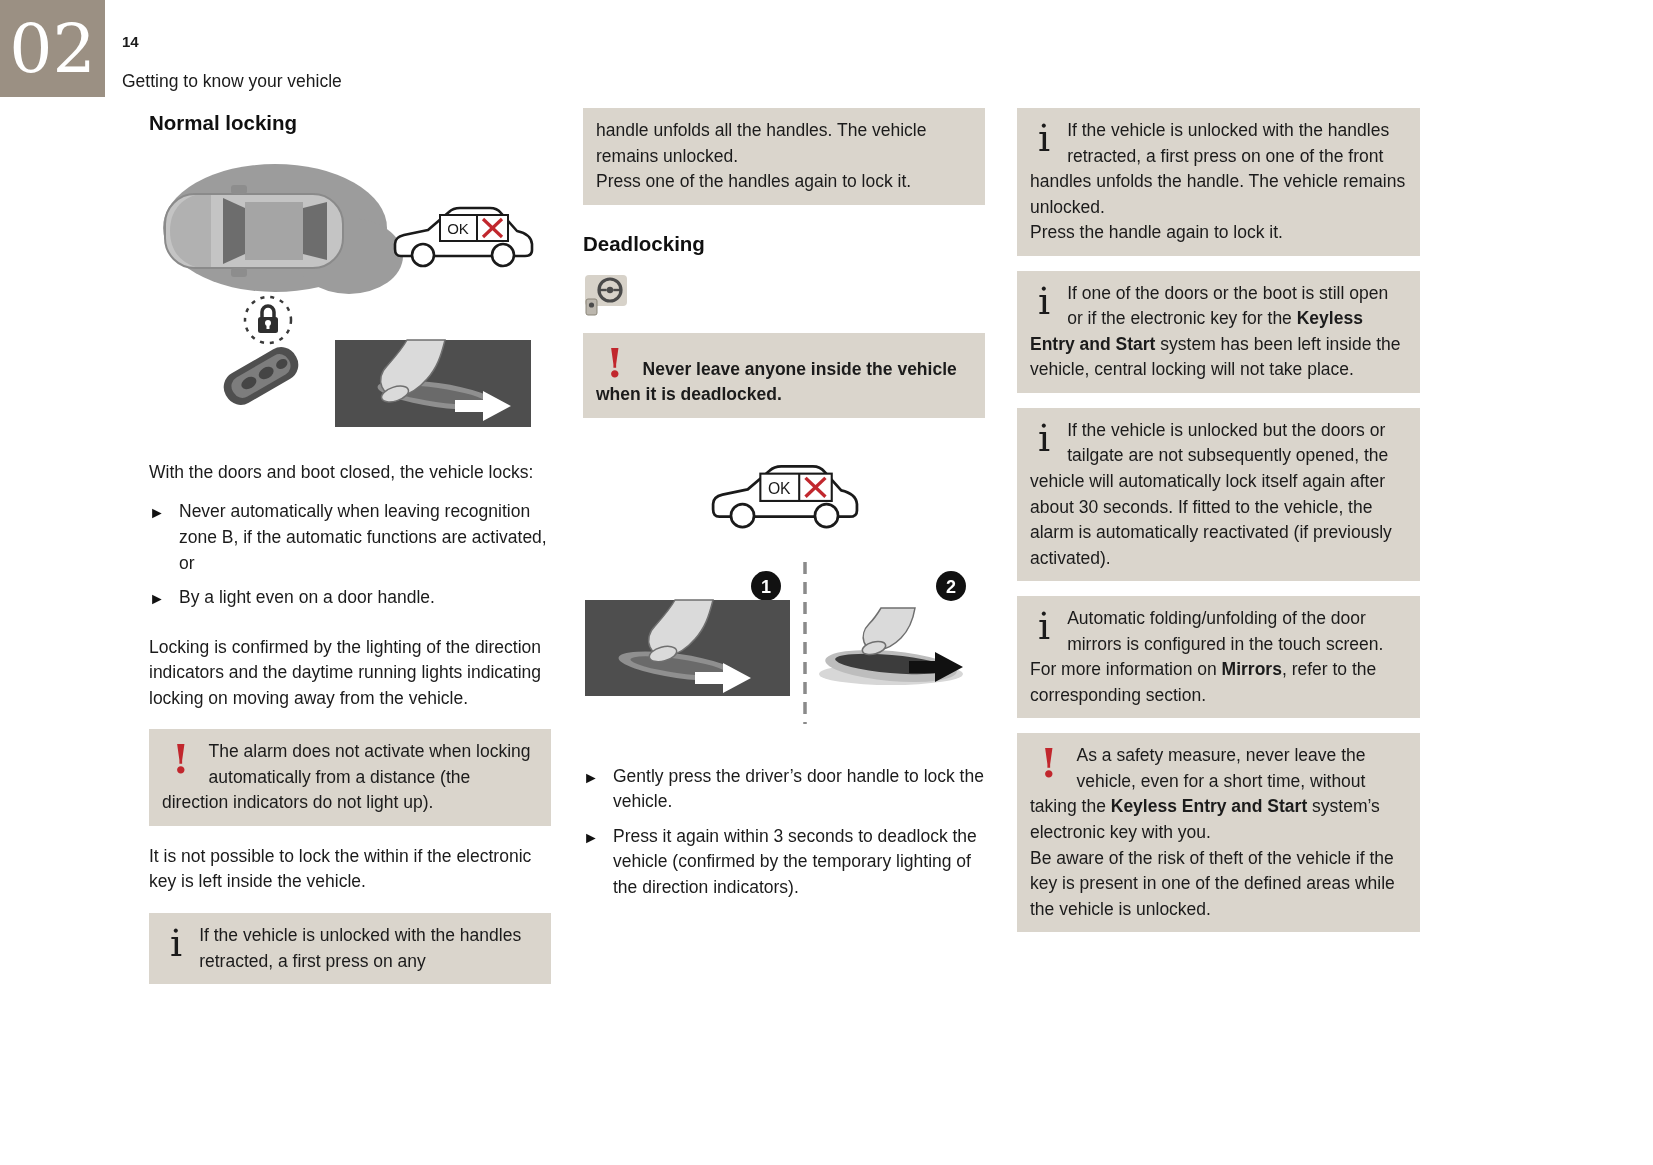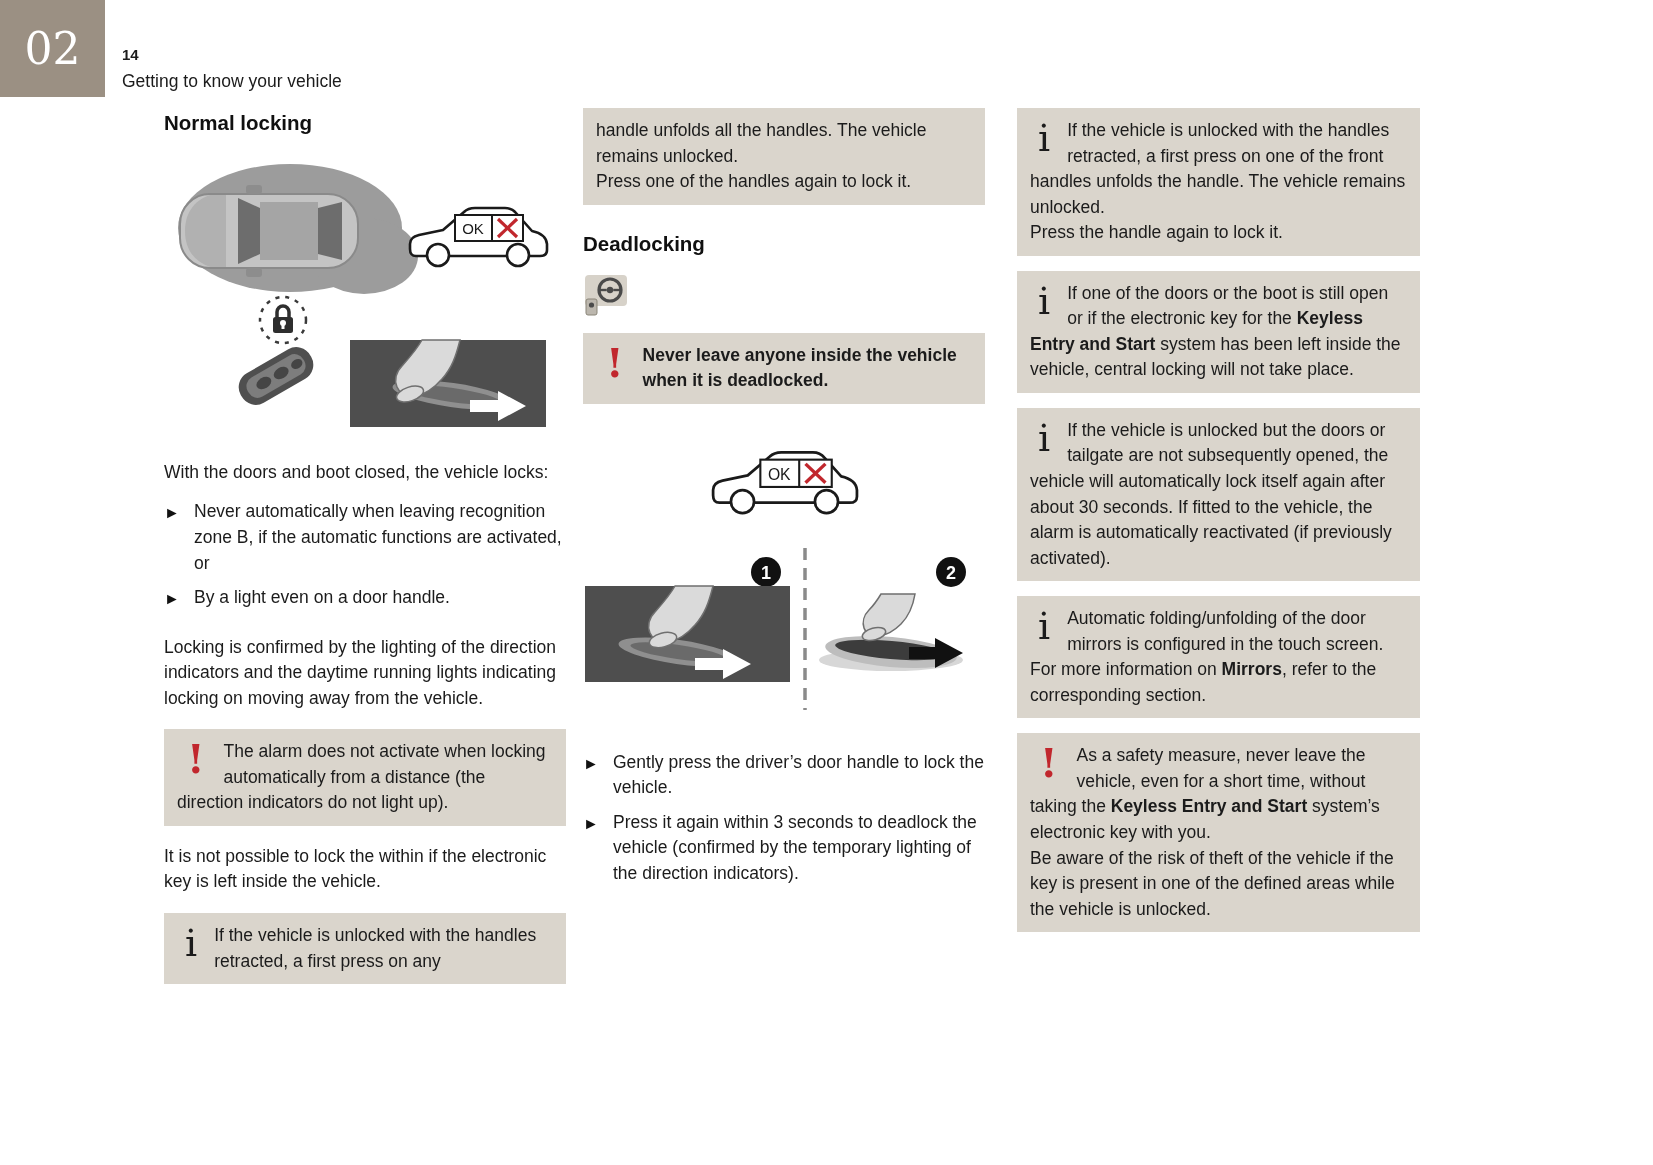--- a/index.html
+++ b/index.html
@@ -9,40 +9,40 @@
     font-family:"Liberation Sans", sans-serif;
     color:#1b1b1b;
   }
   .page { position:relative; width:1653px; height:1165px; background:#fff; overflow:hidden; }
 
   
   .chapter-tab {
     position:absolute; left:0; top:0; width:105px; height:97px;
     background:#9b9083; color:#fff;
     display:flex; align-items:center; justify-content:center;
-    font-family:"DejaVu Serif", serif; font-size:44px; font-weight:400;
-  }
-  .page-number { position:absolute; left:122px; top:46px; font-size:15px; font-weight:bold; }
+    font-family:"DejaVu Serif", serif; font-size:68px; font-weight:400;
+  }
+  .page-number { position:absolute; left:122px; top:33px; font-size:15px; font-weight:bold; }
   .chapter-title { position:absolute; left:122px; top:71px; font-size:17.5px; }
 
   
   .col { position:absolute; top:108px; font-size:17.5px; line-height:1.46; }
-  #col1 { left:164px; width:402px; }
+  #col1 { left:149px; width:402px; }
   #col2 { left:583px; width:402px; }
   #col3 { left:1017px; width:403px; }
 
   h2 { font-size:20.5px; font-weight:bold; color:#101010; margin:0 0 14px 0; }
 
   .para { margin:0 0 14px 0; }
   .pre { white-space:pre-line; }
 
   .box { background:#dad5cc; padding:10px 13px; margin:0 0 15px 0; }
   .box::after { content:""; display:block; clear:both; }
   .box p { margin:0; }
-  .box .second { }
+  .box .second { margin-top:14px; }
 
   .info-icon {
     float:left; font-family:"DejaVu Serif", serif;
     font-size:38px; line-height:.82; color:#1b1b1b;
     margin:5px 17px 2px 8px;
   }
   .warn-icon {
     float:left; font-family:"DejaVu Serif", serif; font-weight:bold;
     font-size:40px; line-height:.8; color:#c1272d;
     margin:4px 19px 2px 10px;

